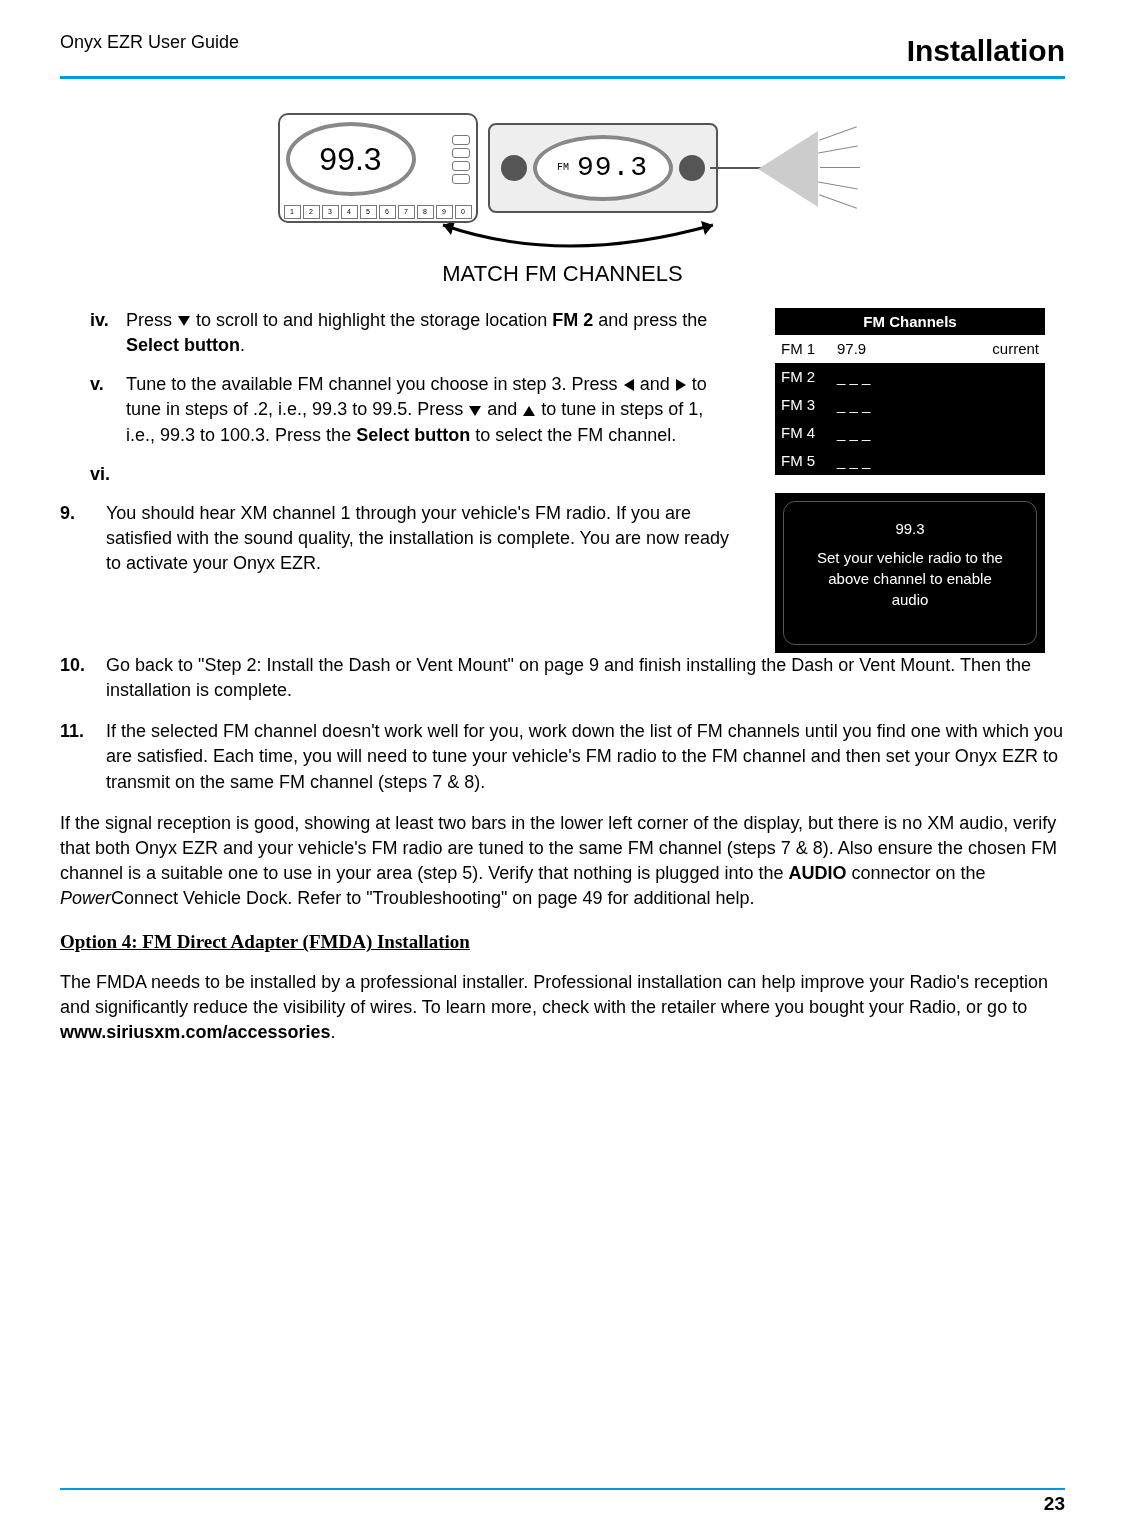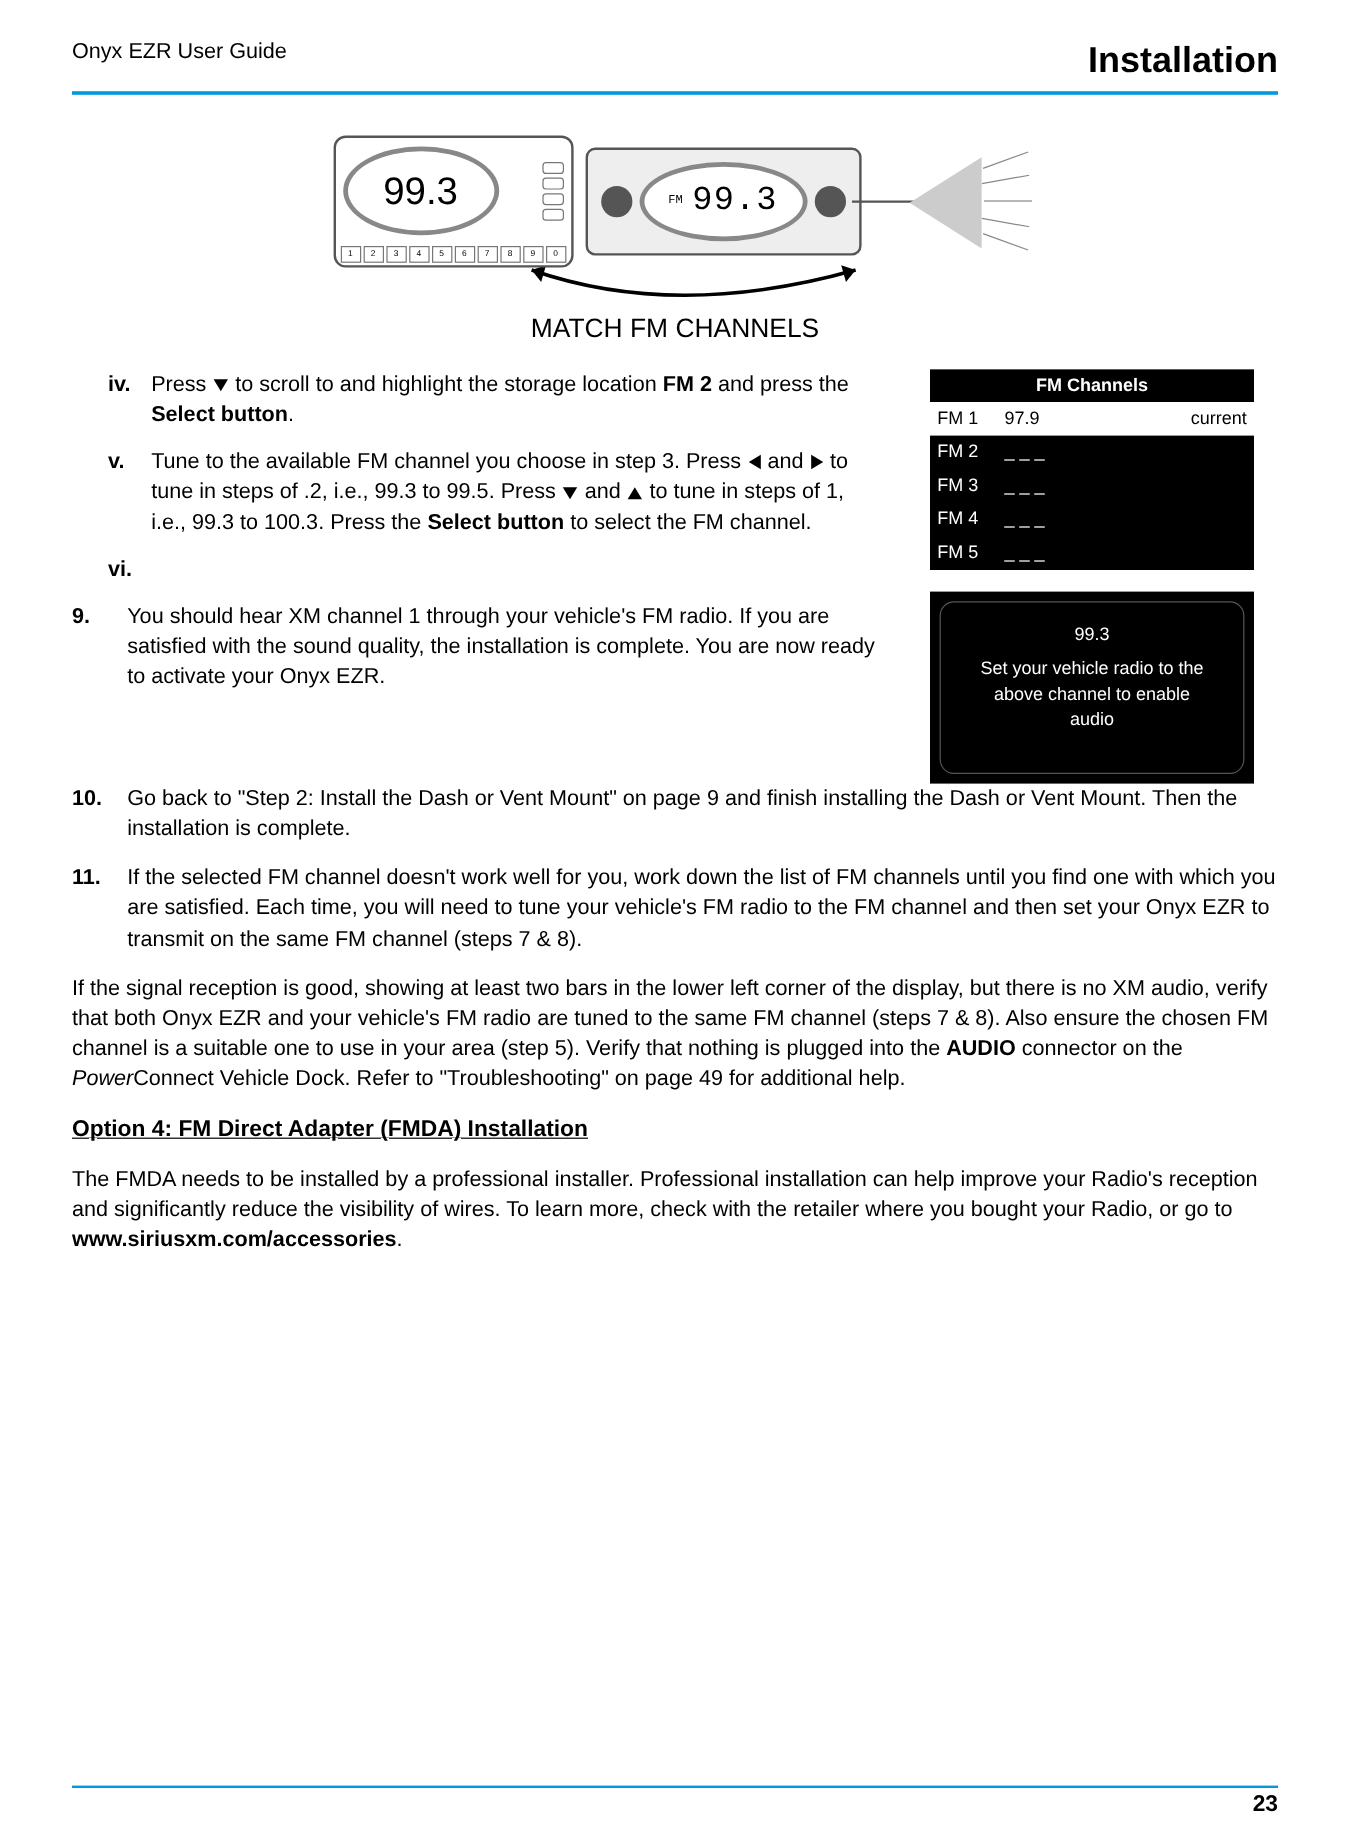--- a/index.html
+++ b/index.html
@@ -89,21 +89,21 @@
   .confirm-inner {
     border: 1px solid #555; border-radius: 12px; height: 100%; padding: 16px 24px;
     font-size: 15px; line-height:1.4;
   }
   .confirm-inner .freq { margin-bottom: 8px; }
 
   .after-cols .item { margin-bottom: 16px; }
 
   p.para { margin-top: 6px; margin-bottom: 18px;}
 
-  .sub-heading { font-weight: bold; text-decoration: underline; font-size:19px; margin-top: 10px; margin-bottom: 14px;}
+  .sub-heading { font-weight: bold; text-decoration: underline; font-size:19px; margin-top: 10px; margin-bottom: 14px; font-family: Liberation Serif, serif;}
 
   .footer-rule { position:absolute; left:60px; right:60px; bottom:46px; height:2px; background:#0099dd;}
   .page-num { position:absolute; right:60px; bottom:18px; font-weight:bold; font-size:19px;}
 
   .tri-icon { display:inline-block; width:0; height:0; vertical-align: middle; margin: 0 1px;}
   .tri-down { border-left:6px solid transparent; border-right:6px solid transparent; border-top:10px solid #000;}
   .tri-up { border-left:6px solid transparent; border-right:6px solid transparent; border-bottom:10px solid #000;}
   .tri-left { border-top:6px solid transparent; border-bottom:6px solid transparent; border-right:10px solid #000;}
   .tri-right { border-top:6px solid transparent; border-bottom:6px solid transparent; border-left:10px solid #000;}
 </style>

